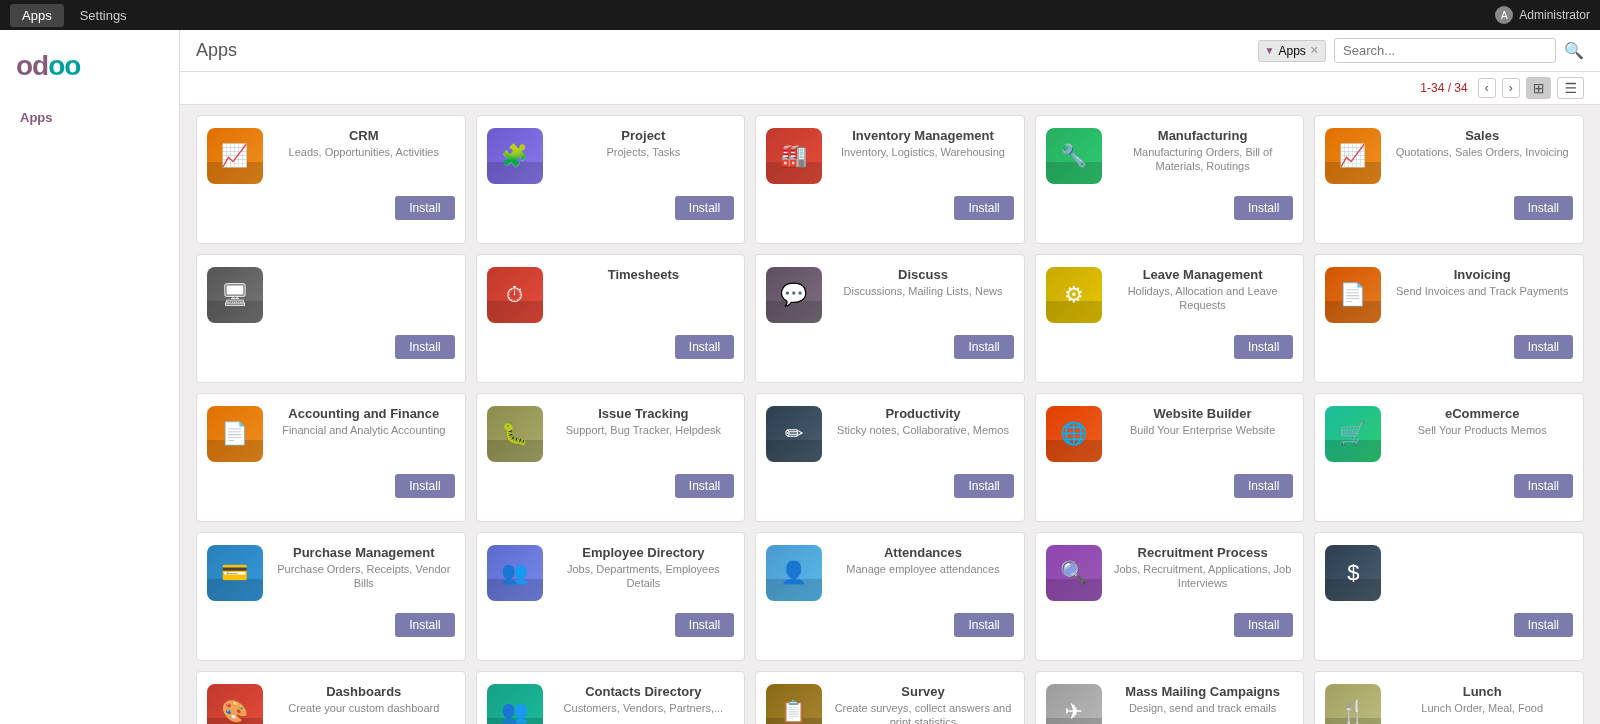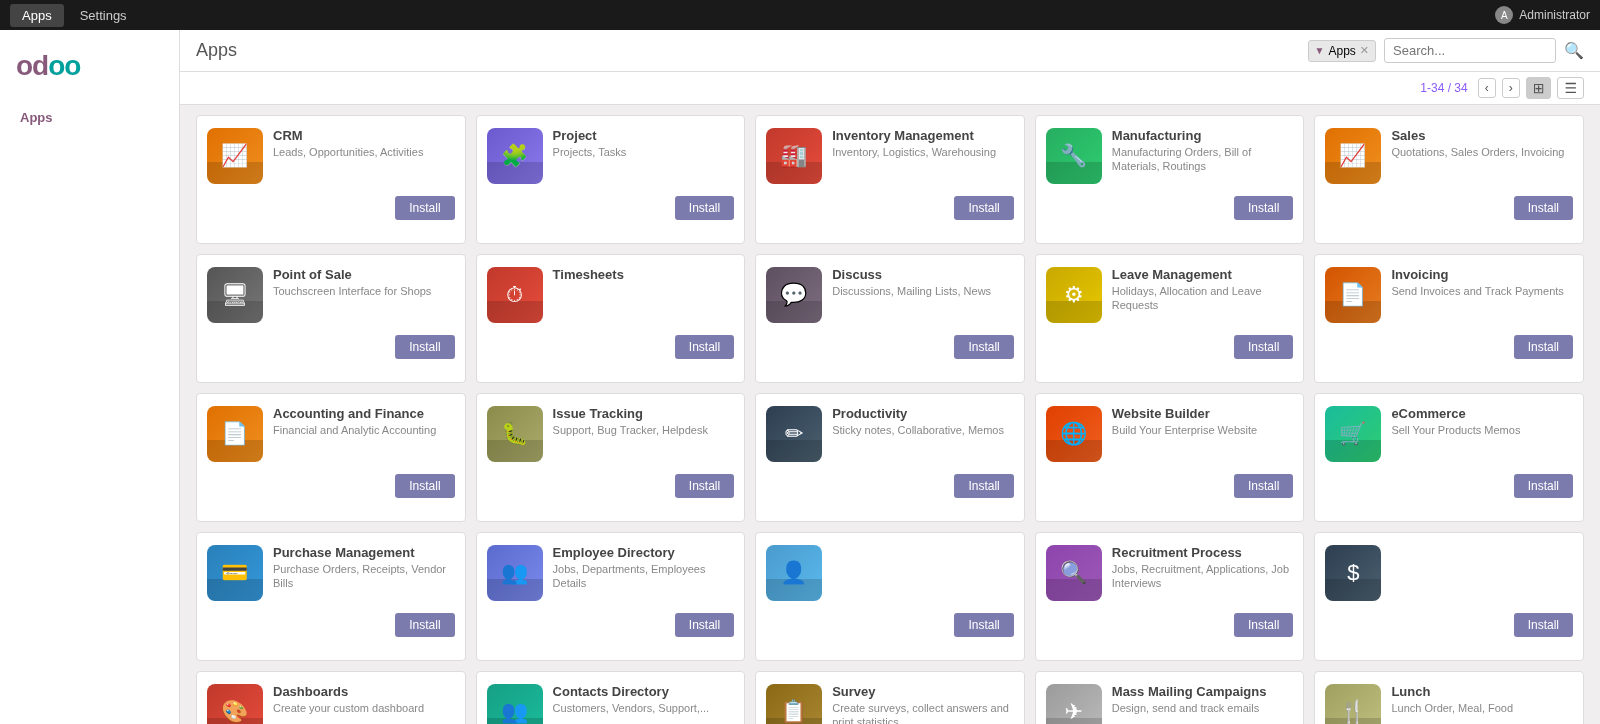--- a/index.html
+++ b/index.html
@@ -82,36 +82,36 @@
       font-size: 12px;
       display: flex; align-items: center; gap: 4px;
     }
     .filter-icon { font-size: 10px; color: #875a7b; }
     .filter-remove { cursor: pointer; color: #999; font-size: 11px; }
     .search-input {
       border: 1px solid #ccc;
       border-radius: 3px;
       padding: 4px 8px;
       font-size: 13px;
-      width: 172px;
+      width: 222px;
       outline: none;
     }
     .search-btn { cursor: pointer; color: #555; font-size: 16px; background: none; border: none; }
 
     
     .view-controls {
       background: #fff;
       border-bottom: 1px solid #ddd;
       padding: 5px 16px;
       display: flex;
       align-items: center;
       justify-content: flex-end;
       gap: 6px;
     }
-    .pagination-info { font-size: 12px; color: #8b5cf6; margin-right: 4px; }
+    .pagination-info { font-size: 12px; color: #b91c1c; margin-right: 4px; }
     .pagination-btn {
       background: none; border: 1px solid #ccc; border-radius: 3px;
       padding: 2px 6px; cursor: pointer; font-size: 12px; color: #555;
     }
     .view-btn {
       background: none; border: 1px solid #ccc; border-radius: 3px;
       padding: 2px 6px; cursor: pointer; font-size: 14px; color: #555;
     }
     .view-btn.active { background: #ccc; }
 
@@ -142,21 +142,21 @@
     .app-icon {
       width: 56px; height: 56px;
       border-radius: 8px;
       flex-shrink: 0;
       display: flex; align-items: center; justify-content: center;
       font-size: 26px;
       color: #fff;
       position: relative;
       overflow: hidden;
     }
-    .app-info { flex: 1; }
+    .app-info { flex: 1; text-align: center; }
     .app-name { font-size: 13px; font-weight: 700; color: #444; margin-bottom: 2px; }
     .app-desc { font-size: 11px; color: #888; line-height: 1.3; }
     .app-card-footer { padding: 6px 10px 23px; display: flex; justify-content: flex-end; }
     .install-btn {
       background: #7c7bad;
       color: #fff;
       border: none;
       border-radius: 3px;
       padding: 5px 14px;
       font-size: 12px;
@@ -320,24 +320,20 @@
     <div class="app-card-footer">
       <button class="install-btn">Install</button>
     </div>
   </div>
         <div class="app-card">
     <div class="app-card-body">
       <div class="app-icon icon-pos">
         <span style="position:relative;z-index:1;font-size:22px;">🖥</span>
         <div class="icon-shadow"></div>
       </div>
-      <div class="app-info">
-        <div class="app-name">Point of Sale</div>
-        <div class="app-desc">Touchscreen Interface for Shops</div>
-      </div>
     </div>
     <div class="app-card-footer">
       <button class="install-btn">Install</button>
     </div>
   </div>
         <div class="app-card">
     <div class="app-card-body">
       <div class="app-icon icon-timesheets">
         <span style="position:relative;z-index:1;font-size:22px;">⏱</span>
         <div class="icon-shadow"></div>
@@ -500,20 +496,24 @@
     <div class="app-card-footer">
       <button class="install-btn">Install</button>
     </div>
   </div>
         <div class="app-card">
     <div class="app-card-body">
       <div class="app-icon icon-attendances">
         <span style="position:relative;z-index:1;font-size:22px;">👤</span>
         <div class="icon-shadow"></div>
       </div>
+      <div class="app-info">
+        <div class="app-name">Attendances</div>
+        <div class="app-desc">Manage employee attendances</div>
+      </div>
     </div>
     <div class="app-card-footer">
       <button class="install-btn">Install</button>
     </div>
   </div>
         <div class="app-card">
     <div class="app-card-body">
       <div class="app-icon icon-recruitment">
         <span style="position:relative;z-index:1;font-size:22px;">🔍</span>
         <div class="icon-shadow"></div>
@@ -554,21 +554,21 @@
     </div>
   </div>
         <div class="app-card">
     <div class="app-card-body">
       <div class="app-icon icon-contacts">
         <span style="position:relative;z-index:1;font-size:22px;">👥</span>
         <div class="icon-shadow"></div>
       </div>
       <div class="app-info">
         <div class="app-name">Contacts Directory</div>
-        <div class="app-desc">Customers, Vendors, Support,...</div>
+        <div class="app-desc">Customers, Vendors, Partners,...</div>
       </div>
     </div>
     <div class="app-card-footer">
       <button class="install-btn">Install</button>
     </div>
   </div>
         <div class="app-card">
     <div class="app-card-body">
       <div class="app-icon icon-survey">
         <span style="position:relative;z-index:1;font-size:22px;">📋</span>

